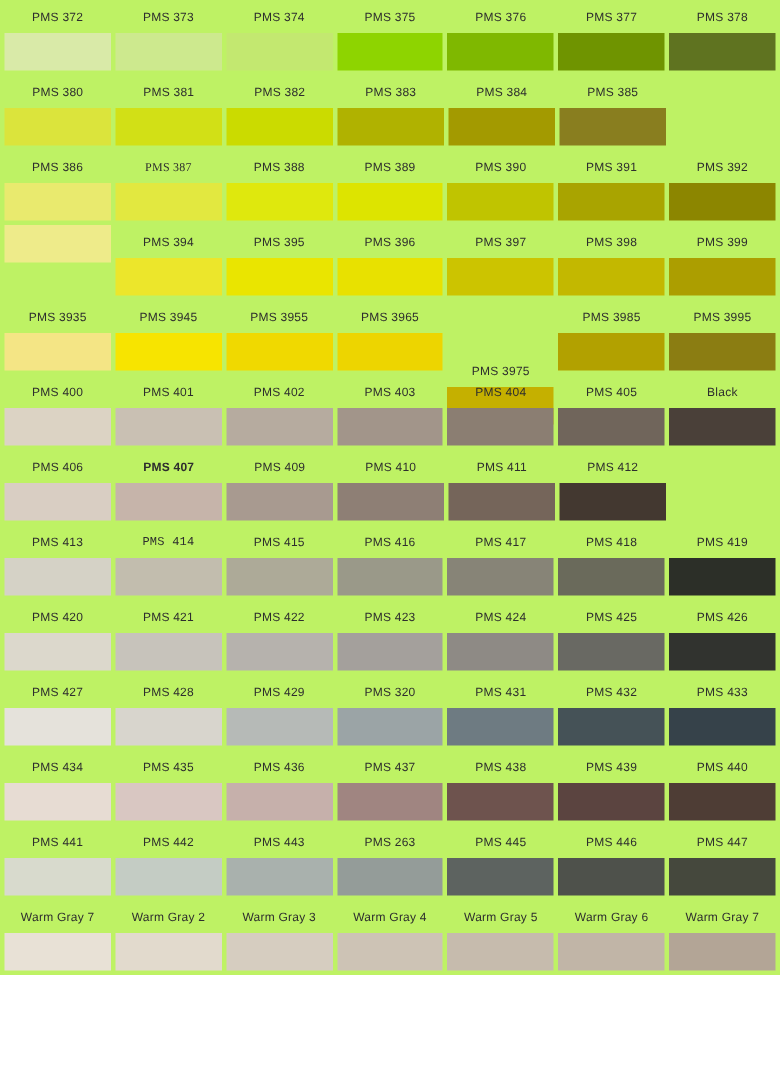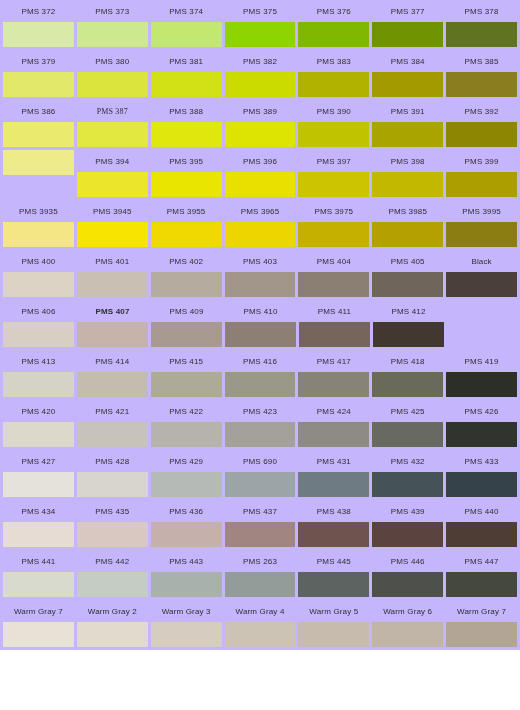--- a/index.html
+++ b/index.html
@@ -56,21 +56,21 @@
 
   .swatch-chip {
     height: 25px;
     width: 100%;
     display: block;
   }
 </style>
 </head>
 <body>
 
-<div id="chart" style="background: #c4b5fd;">
+<div id="chart" style="background: #bef264;">
     <div class="swatch-row">
       <div class="swatch-cell">
         <div class="swatch-label" style="color: rgb(46, 46, 46);">PMS 372</div>
         <div class="swatch-chip" style="background-color: rgb(217, 234, 168);"></div>
       </div>
       <div class="swatch-cell">
         <div class="swatch-label" style="color: rgb(46, 46, 46);">PMS 373</div>
         <div class="swatch-chip" style="background-color: rgb(205, 233, 142);"></div>
       </div>
       <div class="swatch-cell">
@@ -89,24 +89,20 @@
         <div class="swatch-label" style="color: rgb(46, 46, 46);">PMS 377</div>
         <div class="swatch-chip" style="background-color: rgb(111, 148, 0);"></div>
       </div>
       <div class="swatch-cell">
         <div class="swatch-label" style="color: rgb(46, 46, 46);">PMS 378</div>
         <div class="swatch-chip" style="background-color: rgb(95, 115, 32);"></div>
       </div>
     </div>
     <div class="swatch-row">
       <div class="swatch-cell">
-        <div class="swatch-label" style="color: rgb(46, 46, 46);">PMS 379</div>
-        <div class="swatch-chip" style="background-color: rgb(226, 233, 106);"></div>
-      </div>
-      <div class="swatch-cell">
         <div class="swatch-label" style="color: rgb(46, 46, 46);">PMS 380</div>
         <div class="swatch-chip" style="background-color: rgb(219, 228, 60);"></div>
       </div>
       <div class="swatch-cell">
         <div class="swatch-label" style="color: rgb(46, 46, 46);">PMS 381</div>
         <div class="swatch-chip" style="background-color: rgb(210, 224, 22);"></div>
       </div>
       <div class="swatch-cell">
         <div class="swatch-label" style="color: rgb(46, 46, 46);">PMS 382</div>
         <div class="swatch-chip" style="background-color: rgb(203, 219, 0);"></div>
@@ -194,21 +190,21 @@
       </div>
       <div class="swatch-cell">
         <div class="swatch-label" style="color: rgb(46, 46, 46);">PMS 3955</div>
         <div class="swatch-chip" style="background-color: rgb(240, 217, 0);"></div>
       </div>
       <div class="swatch-cell">
         <div class="swatch-label" style="color: rgb(46, 46, 46);">PMS 3965</div>
         <div class="swatch-chip" style="background-color: rgb(237, 213, 0);"></div>
       </div>
       <div class="swatch-cell">
-        <div class="swatch-label" style="color: rgb(46, 46, 46);">PMS 3975</div>
+        <div class="swatch-label" style="color: rgb(46, 46, 46); margin-top: 36px;">PMS 3975</div>
         <div class="swatch-chip" style="background-color: rgb(197, 176, 0);"></div>
       </div>
       <div class="swatch-cell">
         <div class="swatch-label" style="color: rgb(46, 46, 46);">PMS 3985</div>
         <div class="swatch-chip" style="background-color: rgb(178, 161, 0);"></div>
       </div>
       <div class="swatch-cell">
         <div class="swatch-label" style="color: rgb(46, 46, 46);">PMS 3995</div>
         <div class="swatch-chip" style="background-color: rgb(139, 125, 18);"></div>
       </div>
@@ -268,21 +264,21 @@
         <div class="swatch-label" style="color: rgb(46, 46, 46);">PMS 412</div>
         <div class="swatch-chip" style="background-color: rgb(67, 56, 48);"></div>
       </div>
     </div>
     <div class="swatch-row">
       <div class="swatch-cell">
         <div class="swatch-label" style="color: rgb(46, 46, 46);">PMS 413</div>
         <div class="swatch-chip" style="background-color: rgb(213, 210, 198);"></div>
       </div>
       <div class="swatch-cell">
-        <div class="swatch-label" style="color: rgb(46, 46, 46);">PMS 414</div>
+        <div class="swatch-label" style="color: rgb(46, 46, 46); font-family: Liberation Mono, monospace;">PMS 414</div>
         <div class="swatch-chip" style="background-color: rgb(194, 189, 174);"></div>
       </div>
       <div class="swatch-cell">
         <div class="swatch-label" style="color: rgb(46, 46, 46);">PMS 415</div>
         <div class="swatch-chip" style="background-color: rgb(173, 170, 152);"></div>
       </div>
       <div class="swatch-cell">
         <div class="swatch-label" style="color: rgb(46, 46, 46);">PMS 416</div>
         <div class="swatch-chip" style="background-color: rgb(154, 153, 137);"></div>
       </div>
@@ -336,21 +332,21 @@
       </div>
       <div class="swatch-cell">
         <div class="swatch-label" style="color: rgb(46, 46, 46);">PMS 428</div>
         <div class="swatch-chip" style="background-color: rgb(216, 213, 205);"></div>
       </div>
       <div class="swatch-cell">
         <div class="swatch-label" style="color: rgb(46, 46, 46);">PMS 429</div>
         <div class="swatch-chip" style="background-color: rgb(182, 186, 183);"></div>
       </div>
       <div class="swatch-cell">
-        <div class="swatch-label" style="color: rgb(46, 46, 46);">PMS 690</div>
+        <div class="swatch-label" style="color: rgb(46, 46, 46);">PMS 320</div>
         <div class="swatch-chip" style="background-color: rgb(155, 164, 166);"></div>
       </div>
       <div class="swatch-cell">
         <div class="swatch-label" style="color: rgb(46, 46, 46);">PMS 431</div>
         <div class="swatch-chip" style="background-color: rgb(110, 123, 130);"></div>
       </div>
       <div class="swatch-cell">
         <div class="swatch-label" style="color: rgb(46, 46, 46);">PMS 432</div>
         <div class="swatch-chip" style="background-color: rgb(69, 82, 87);"></div>
       </div>

